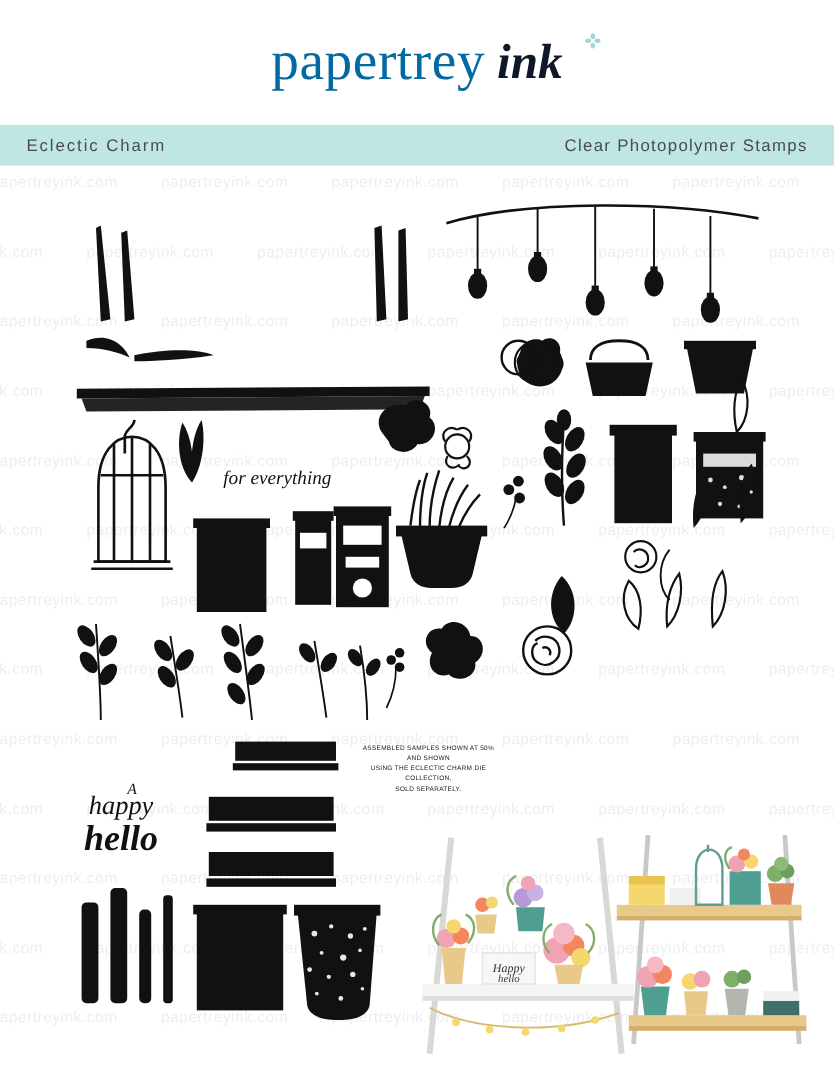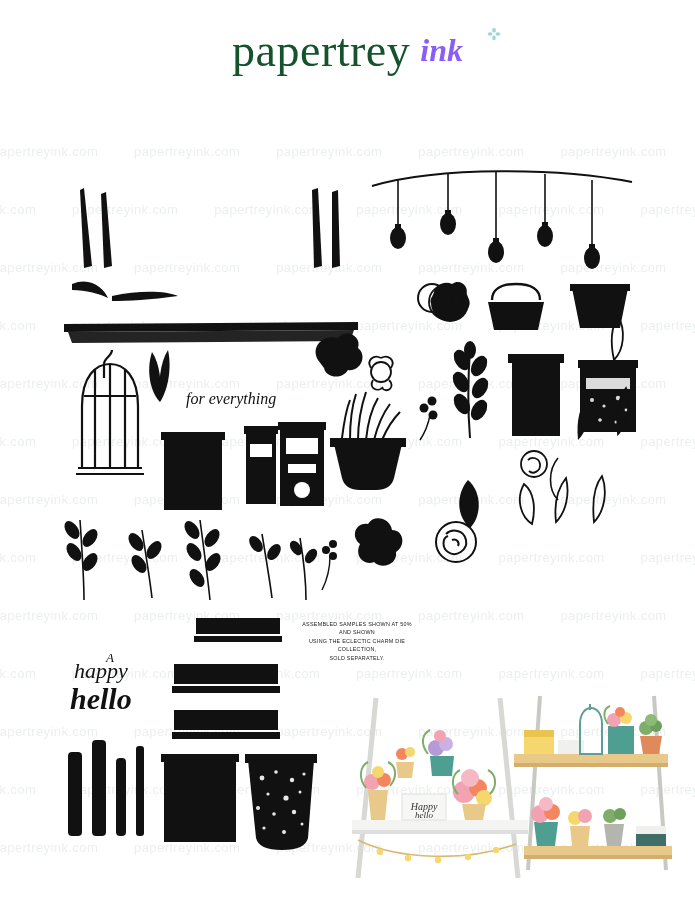--- a/index.html
+++ b/index.html
@@ -18,31 +18,31 @@
   
   .logo-wrap {
     position: absolute;
     top: 24px; left: 0; width: 695px;
     text-align: center;
     height: 76px;
   }
   .logo-text {
     font-family: "Liberation Serif", serif;
     font-size: 46px;
-    color: #14532d;
+    color: #0369a1;
     letter-spacing: 0.5px;
     display: inline-block;
     vertical-align: middle;
     font-weight: 400;
   }
   .logo-ink {
     font-family: "Liberation Serif", serif;
     font-style: italic;
-    font-size: 32px;
-    color: #8b5cf6;
+    font-size: 41px;
+    color: #0f172a;
     display: inline-block;
     vertical-align: middle;
     margin-left: 10px;
     font-weight: 700;
     position: relative;
   }
   .logo-flower {
     position: absolute;
     left: 487px; top: 27px;
     width: 14px; height: 14px;
@@ -142,20 +142,24 @@
   <svg class="logo-flower" viewBox="0 0 20 20">
     <g fill="#9fd8d2">
       <ellipse cx="10" cy="4.5" rx="2.6" ry="3.6"></ellipse>
       <ellipse cx="10" cy="15.5" rx="2.6" ry="3.6"></ellipse>
       <ellipse cx="4.5" cy="10" rx="3.6" ry="2.6"></ellipse>
       <ellipse cx="15.5" cy="10" rx="3.6" ry="2.6"></ellipse>
     </g>
     <circle cx="10" cy="10" r="2.2" fill="#ffffff"></circle>
   </svg>
 
+  <div class="band">
+    <div class="band-left">Eclectic Charm</div>
+    <div class="band-right">Clear Photopolymer Stamps</div>
+  </div>
 
   <div class="wm-field" id="wm">
       <div class="wm-row" style="top: 6px; left: -8px;"><span>papertreyink.com</span><span>papertreyink.com</span><span>papertreyink.com</span><span>papertreyink.com</span><span>papertreyink.com</span></div>
       <div class="wm-row" style="top: 64px; left: -70px;"><span>papertreyink.com</span><span>papertreyink.com</span><span>papertreyink.com</span><span>papertreyink.com</span><span>papertreyink.com</span><span>papertreyink.com</span></div>
       <div class="wm-row" style="top: 122px; left: -8px;"><span>papertreyink.com</span><span>papertreyink.com</span><span>papertreyink.com</span><span>papertreyink.com</span><span>papertreyink.com</span></div>
       <div class="wm-row" style="top: 180px; left: -70px;"><span>papertreyink.com</span><span>papertreyink.com</span><span>papertreyink.com</span><span>papertreyink.com</span><span>papertreyink.com</span><span>papertreyink.com</span></div>
       <div class="wm-row" style="top: 238px; left: -8px;"><span>papertreyink.com</span><span>papertreyink.com</span><span>papertreyink.com</span><span>papertreyink.com</span><span>papertreyink.com</span></div>
       <div class="wm-row" style="top: 296px; left: -70px;"><span>papertreyink.com</span><span>papertreyink.com</span><span>papertreyink.com</span><span>papertreyink.com</span><span>papertreyink.com</span><span>papertreyink.com</span></div>
       <div class="wm-row" style="top: 354px; left: -8px;"><span>papertreyink.com</span><span>papertreyink.com</span><span>papertreyink.com</span><span>papertreyink.com</span><span>papertreyink.com</span></div>
       <div class="wm-row" style="top: 412px; left: -70px;"><span>papertreyink.com</span><span>papertreyink.com</span><span>papertreyink.com</span><span>papertreyink.com</span><span>papertreyink.com</span><span>papertreyink.com</span></div>

